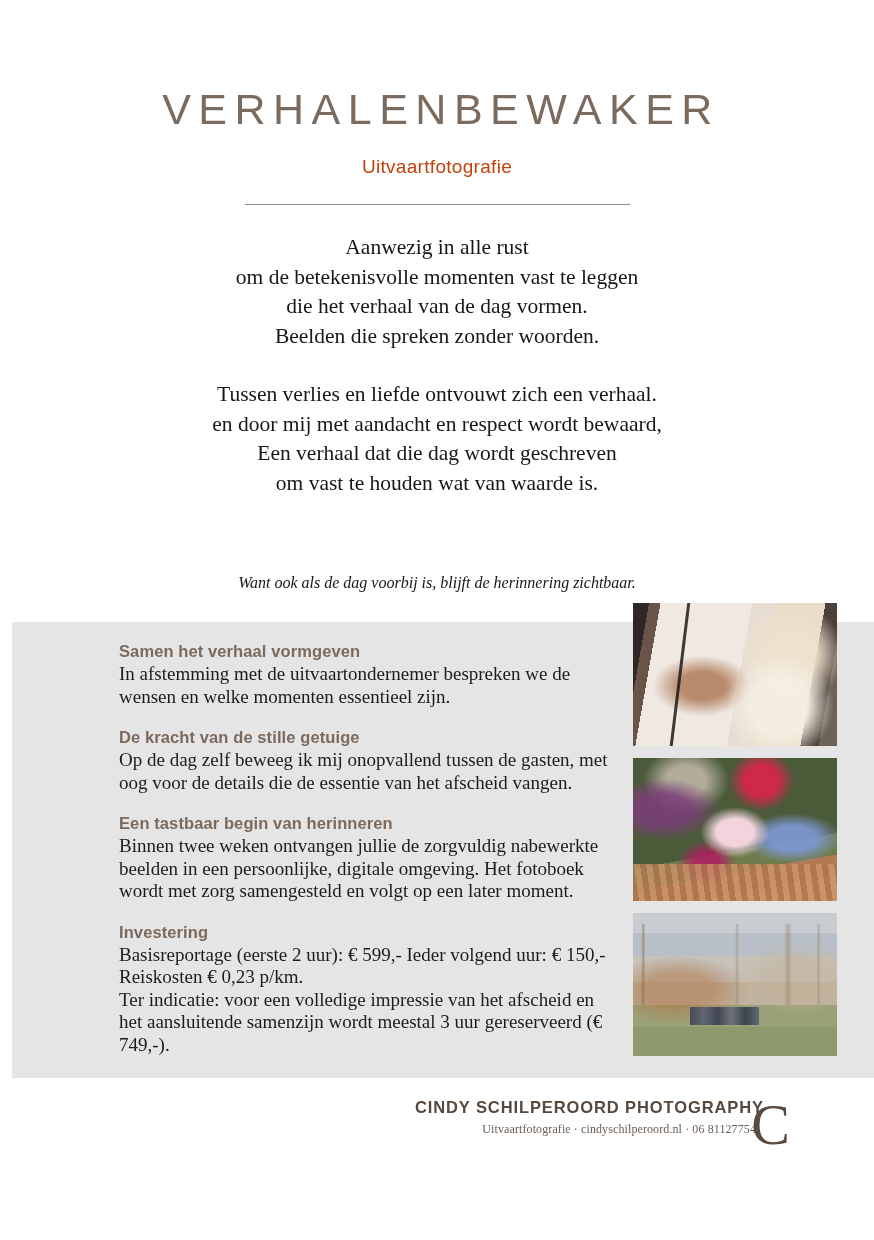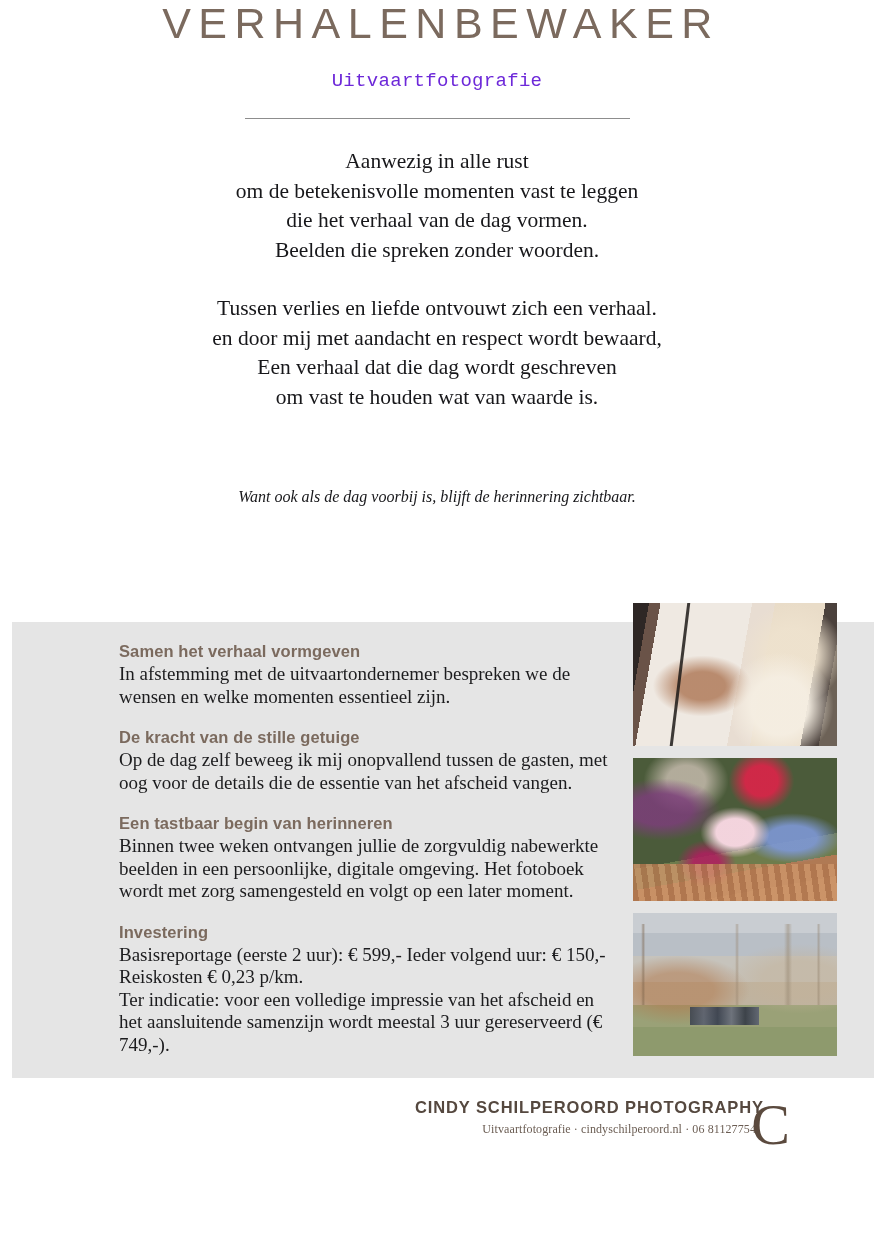--- a/index.html
+++ b/index.html
@@ -11,38 +11,39 @@
     width: 874px;
     height: 1240px;
     position: relative;
     overflow: hidden;
     font-family: "Liberation Sans", sans-serif;
     color: #2b2b2b;
   }
 
   
   .header {
+    padding-top: 86px;
     text-align: center;
   }
   .poster-title {
     font-family: "Liberation Sans", sans-serif;
     font-size: 43px;
     font-weight: 400;
     letter-spacing: 7.5px;
     color: #7b6a5e;
     margin: 0;
     line-height: 1.08;
     padding-left: 8px;
   }
   .poster-subtitle {
-    font-family: Liberation Mono, monospace;
+    font-family: Liberation Sans, sans-serif;
     font-size: 19px;
     font-weight: 400;
     letter-spacing: 0.3px;
-    color: #6d28d9;
+    color: #c2410c;
     margin: 24px 0 0 0;
   }
   .divider {
     width: 385px;
     height: 1px;
     background: #8d8d8d;
     margin: 26px auto 0 auto;
     border: 0;
   }
 

